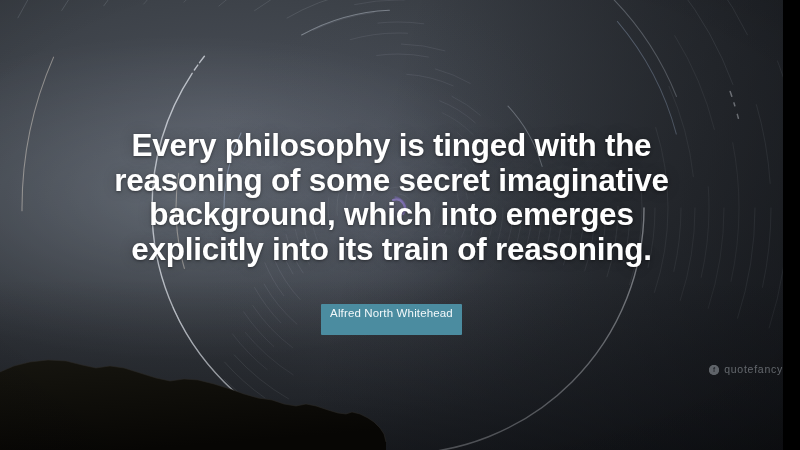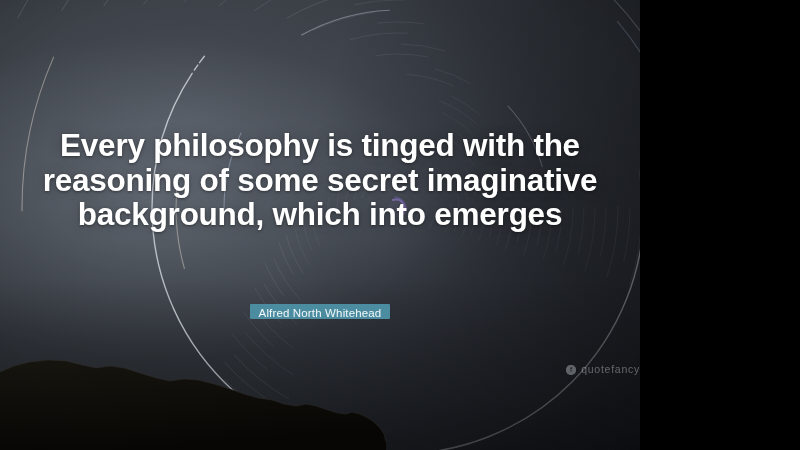--- a/index.html
+++ b/index.html
@@ -6,21 +6,21 @@
   html, body {
     margin: 0;
     padding: 0;
     background: #000;
   }
   body {
     font-family: "Liberation Sans", sans-serif;
   }
   #stage {
     position: relative;
-    width: 640px;
+    width: 783px;
     height: 450px;
     overflow: hidden;
     background: #2c3036;
   }
   
   .bg-layer {
     position: absolute;
     inset: 0;
     pointer-events: none;
   }
@@ -80,21 +80,21 @@
   }
   .author-wrap {
     position: absolute;
     left: 0;
     right: 0;
     top: 303px;
     text-align: center;
   }
   .author-badge {
     display: inline-block;
-    padding: 3px 9px 0;
+    padding: 3px 9px 16px;
     background: #4b8ca0;
     color: #f2f8fa;
     font-size: 11.5px;
     font-weight: 400;
     letter-spacing: 0.15px;
     line-height: 12px;
     border-radius: 1px;
   }
   .watermark {
     position: absolute;
@@ -275,20 +275,21 @@
   </svg>
 
   <div class="bg-layer vignette"></div>
 
   <div class="content">
 
     <div class="quote-block">
       <span class="quote-line">Every philosophy is tinged with the</span>
       <span class="quote-line">reasoning of some secret imaginative</span>
       <span class="quote-line">background, which into emerges</span>
+      <span class="quote-line">explicitly into its train of reasoning.</span>
     </div>
 
     <div class="author-wrap">
       <span class="author-badge">Alfred North Whitehead</span>
     </div>
 
     <div class="watermark">
       <span class="wm-mark">
         <svg width="10" height="10" viewBox="0 0 10 10" aria-hidden="true">
           <circle cx="5" cy="5" r="5" fill="#cfd6dd"></circle>

